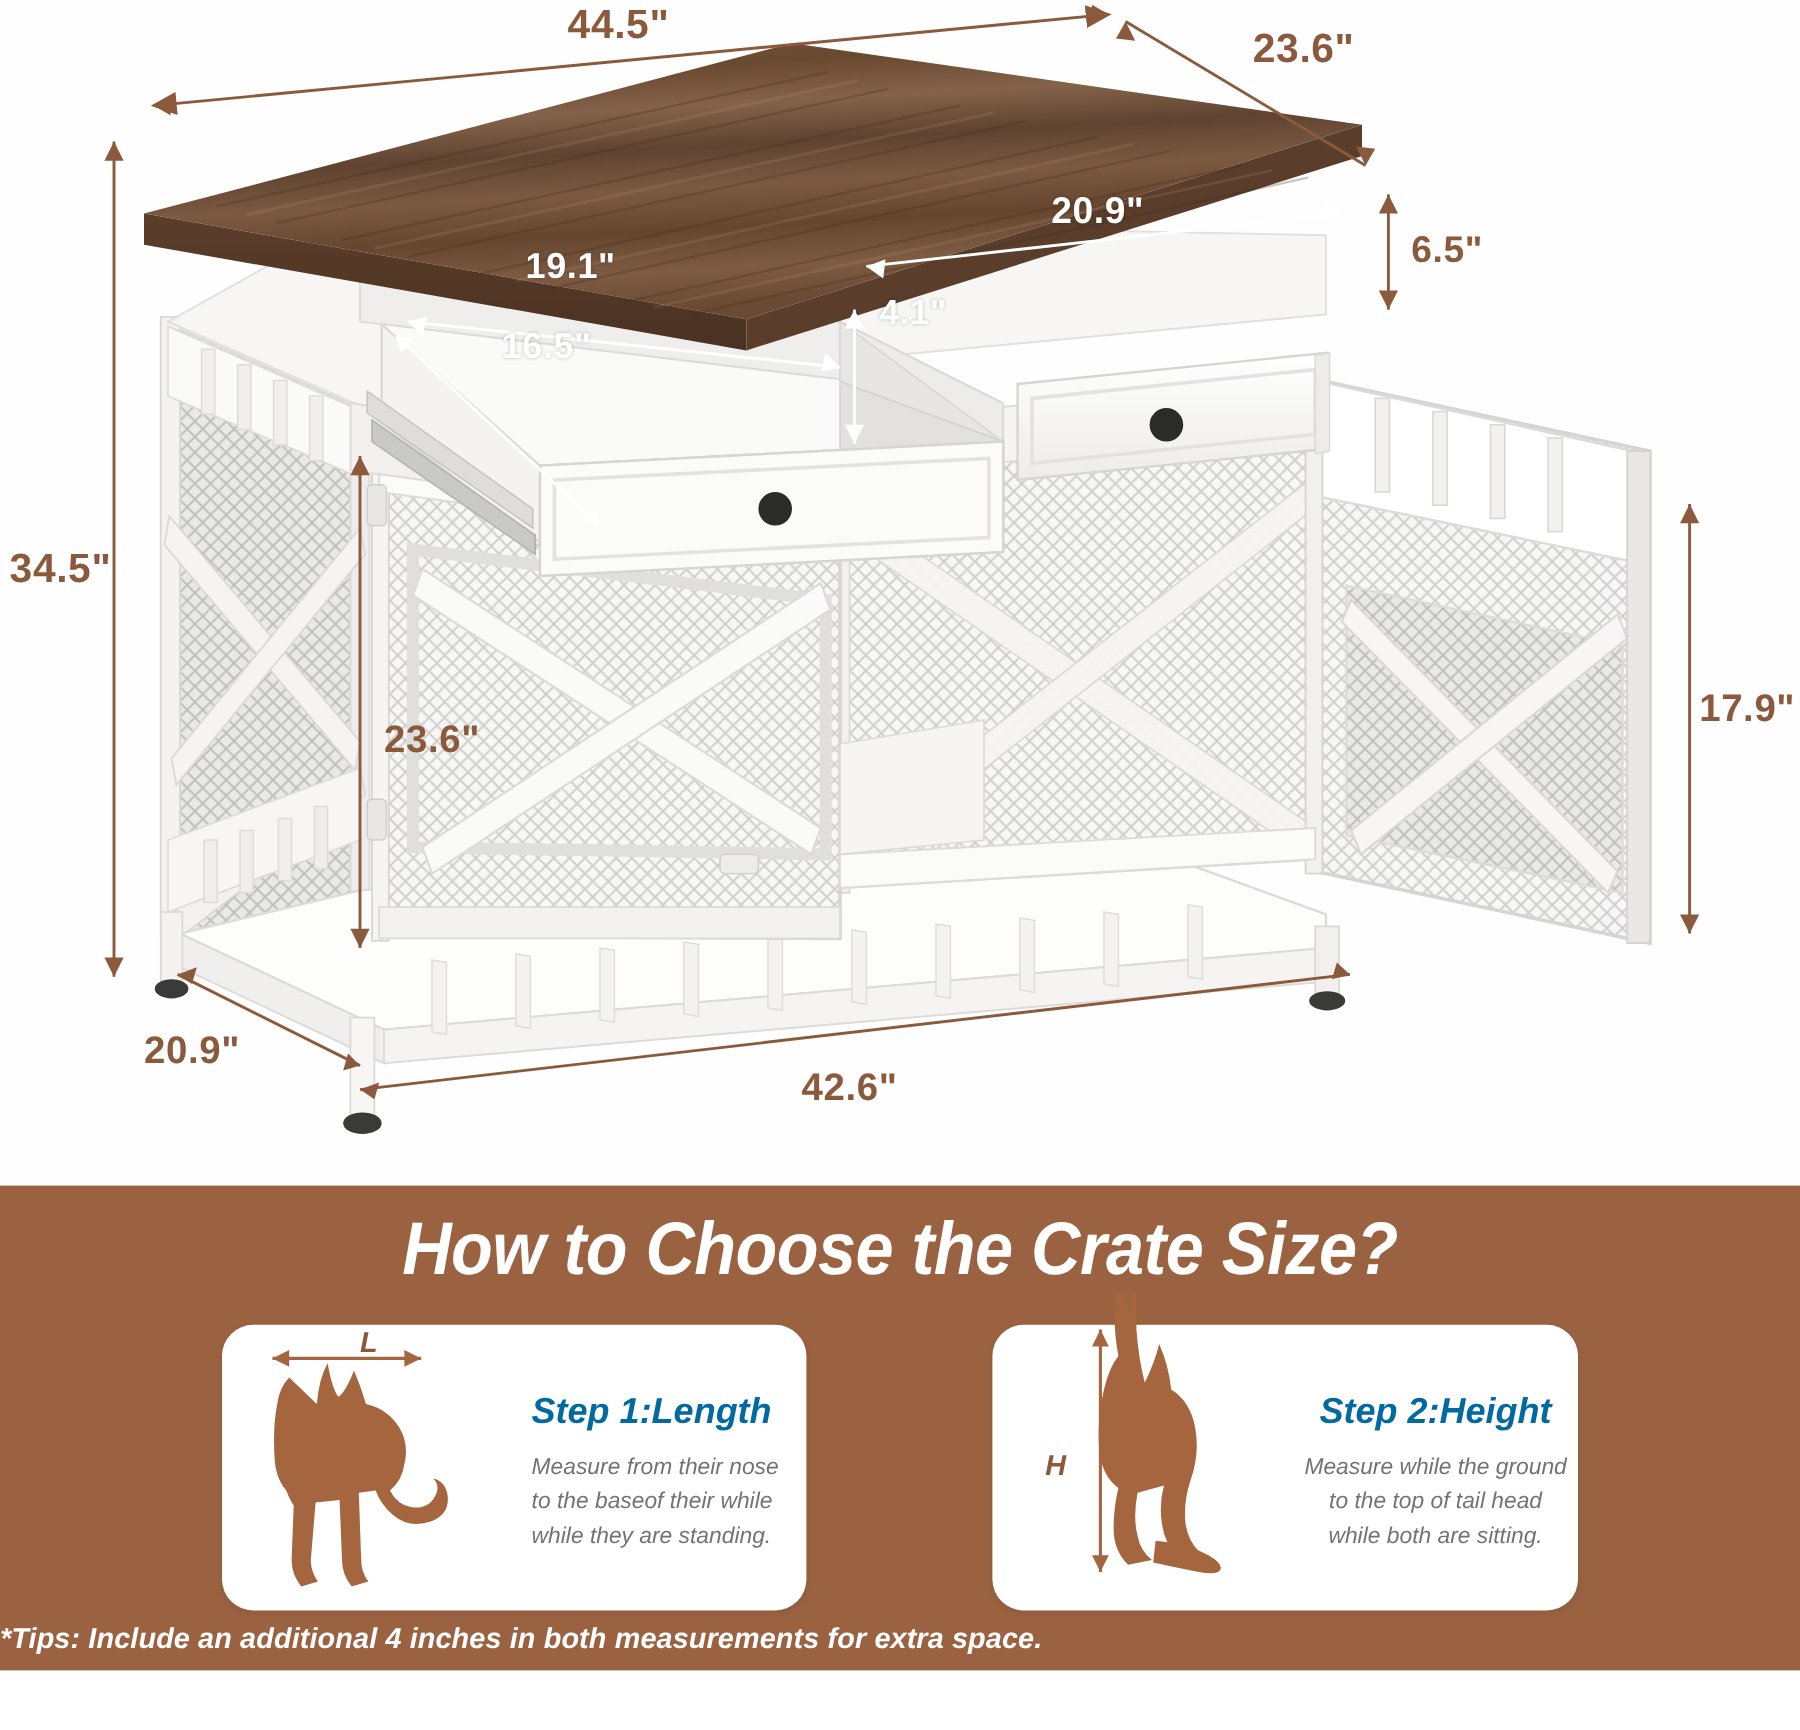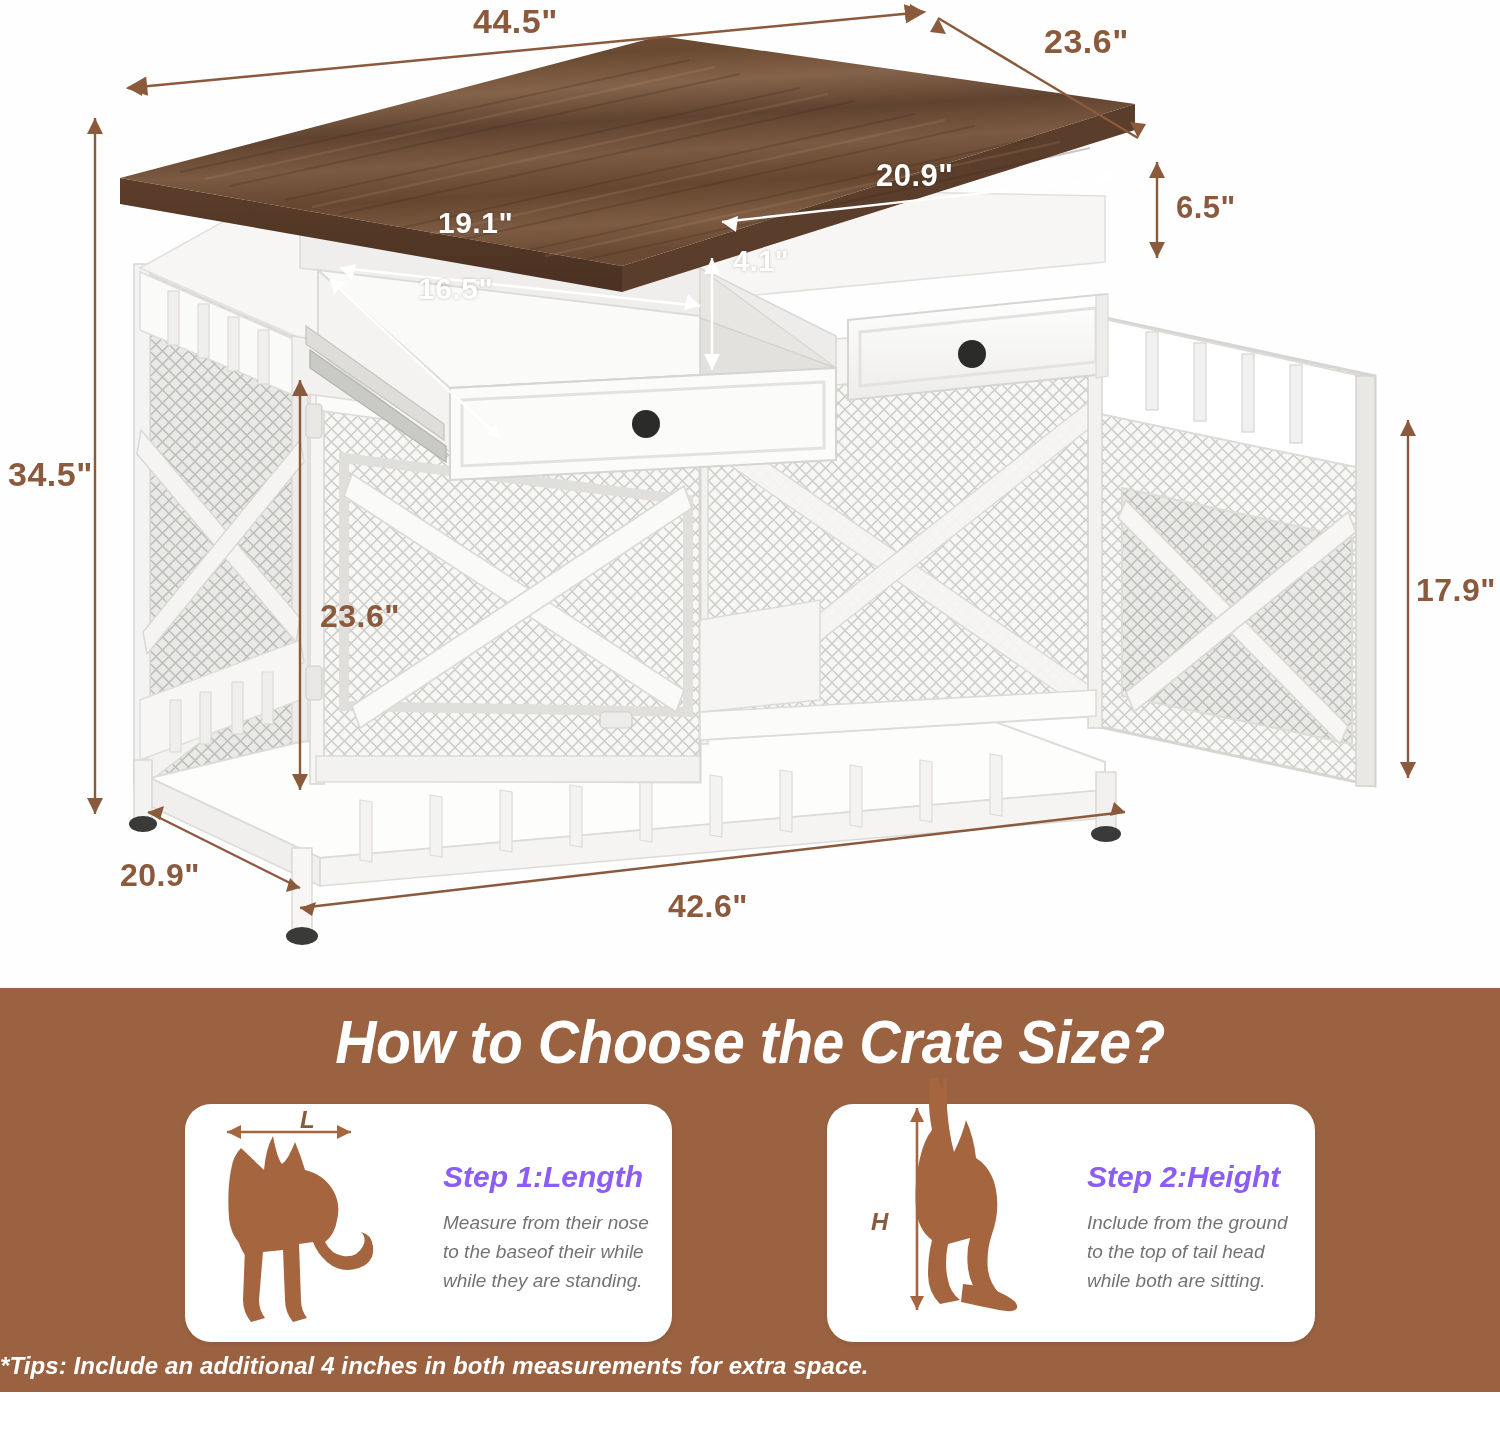--- a/index.html
+++ b/index.html
@@ -43,27 +43,27 @@
     letter-spacing:-.5px;
     font-family:"Liberation Sans", sans-serif;
     transform:scaleX(.92);
   }
   .step-card{
     position:absolute;top:116px;height:238px;
     background:#ffffff;border-radius:26px;
     box-shadow:0 2px 5px rgba(0,0,0,.08);
   }
   #step-card-1{left:185px;width:487px;}
-  #step-card-2{left:827px;width:488px;}
+  #step-card-2{left:827px;width:488px;text-align:center;}
 
   .card-inner{position:absolute;left:0;top:0;width:100%;height:100%;}
   .dog-art{position:absolute;}
   .card-text{position:absolute;}
   .step-heading{
-    color:#8b5cf6;font-size:30px;font-weight:700;
+    color:#0369a1;font-size:30px;font-weight:700;
     white-space:nowrap;margin:0 0 14px 0;
     font-family:"Liberation Sans", sans-serif;
   }
   .step-desc-line{
     color:#737373;font-size:19px;line-height:29px;
     white-space:nowrap;
     font-family:"Liberation Sans", sans-serif;
   }
   .measure-letter{
     position:absolute;color:#8B5A3C;font-size:24px;font-weight:700;
@@ -403,21 +403,21 @@
         <polygon points="62,232 55,218 69,218" fill="#A5663F"></polygon>
         <path fill="#A5663F" d="M92 30 q2 26 7 44 q8 -16 12 -32 q8 18 10 38 q16 10 20 32
           q4 22 -4 44 q-6 18 -4 36 q2 14 12 24 l-18 4 q-12 -12 -14 -30 q-2 -16 2 -30
           l-22 6 q-4 20 0 36 q2 12 12 20 l-20 4 q-12 -12 -12 -30 q0 -18 4 -34
           q-14 -10 -16 -32 q-2 -26 4 -50 q4 -18 12 -28 q-4 -20 -3 -42 q1 -14 6 -22
           q4 16 7 24 q2 -16 5 -24 z"></path>
         <path fill="#A5663F" d="M108 206 q26 2 44 12 q12 7 10 12 q-2 5 -18 2 q-20 -4 -38 -8 z"></path>
       </svg>
       <div class="card-text" style="left:260px;top:56px;">
         <div class="step-heading">Step 2:Height</div>
-        <div class="step-desc-line">Include from the ground</div>
+        <div class="step-desc-line">Measure while the ground</div>
         <div class="step-desc-line">to the top of tail head</div>
         <div class="step-desc-line">while both are sitting.</div>
       </div>
       <div class="measure-letter" style="left:44px;top:104px;">H</div>
     </div>
   </div>
 
   <div id="tips-note">*Tips: Include an additional 4 inches in both measurements for extra space.</div>
 </div>
 

